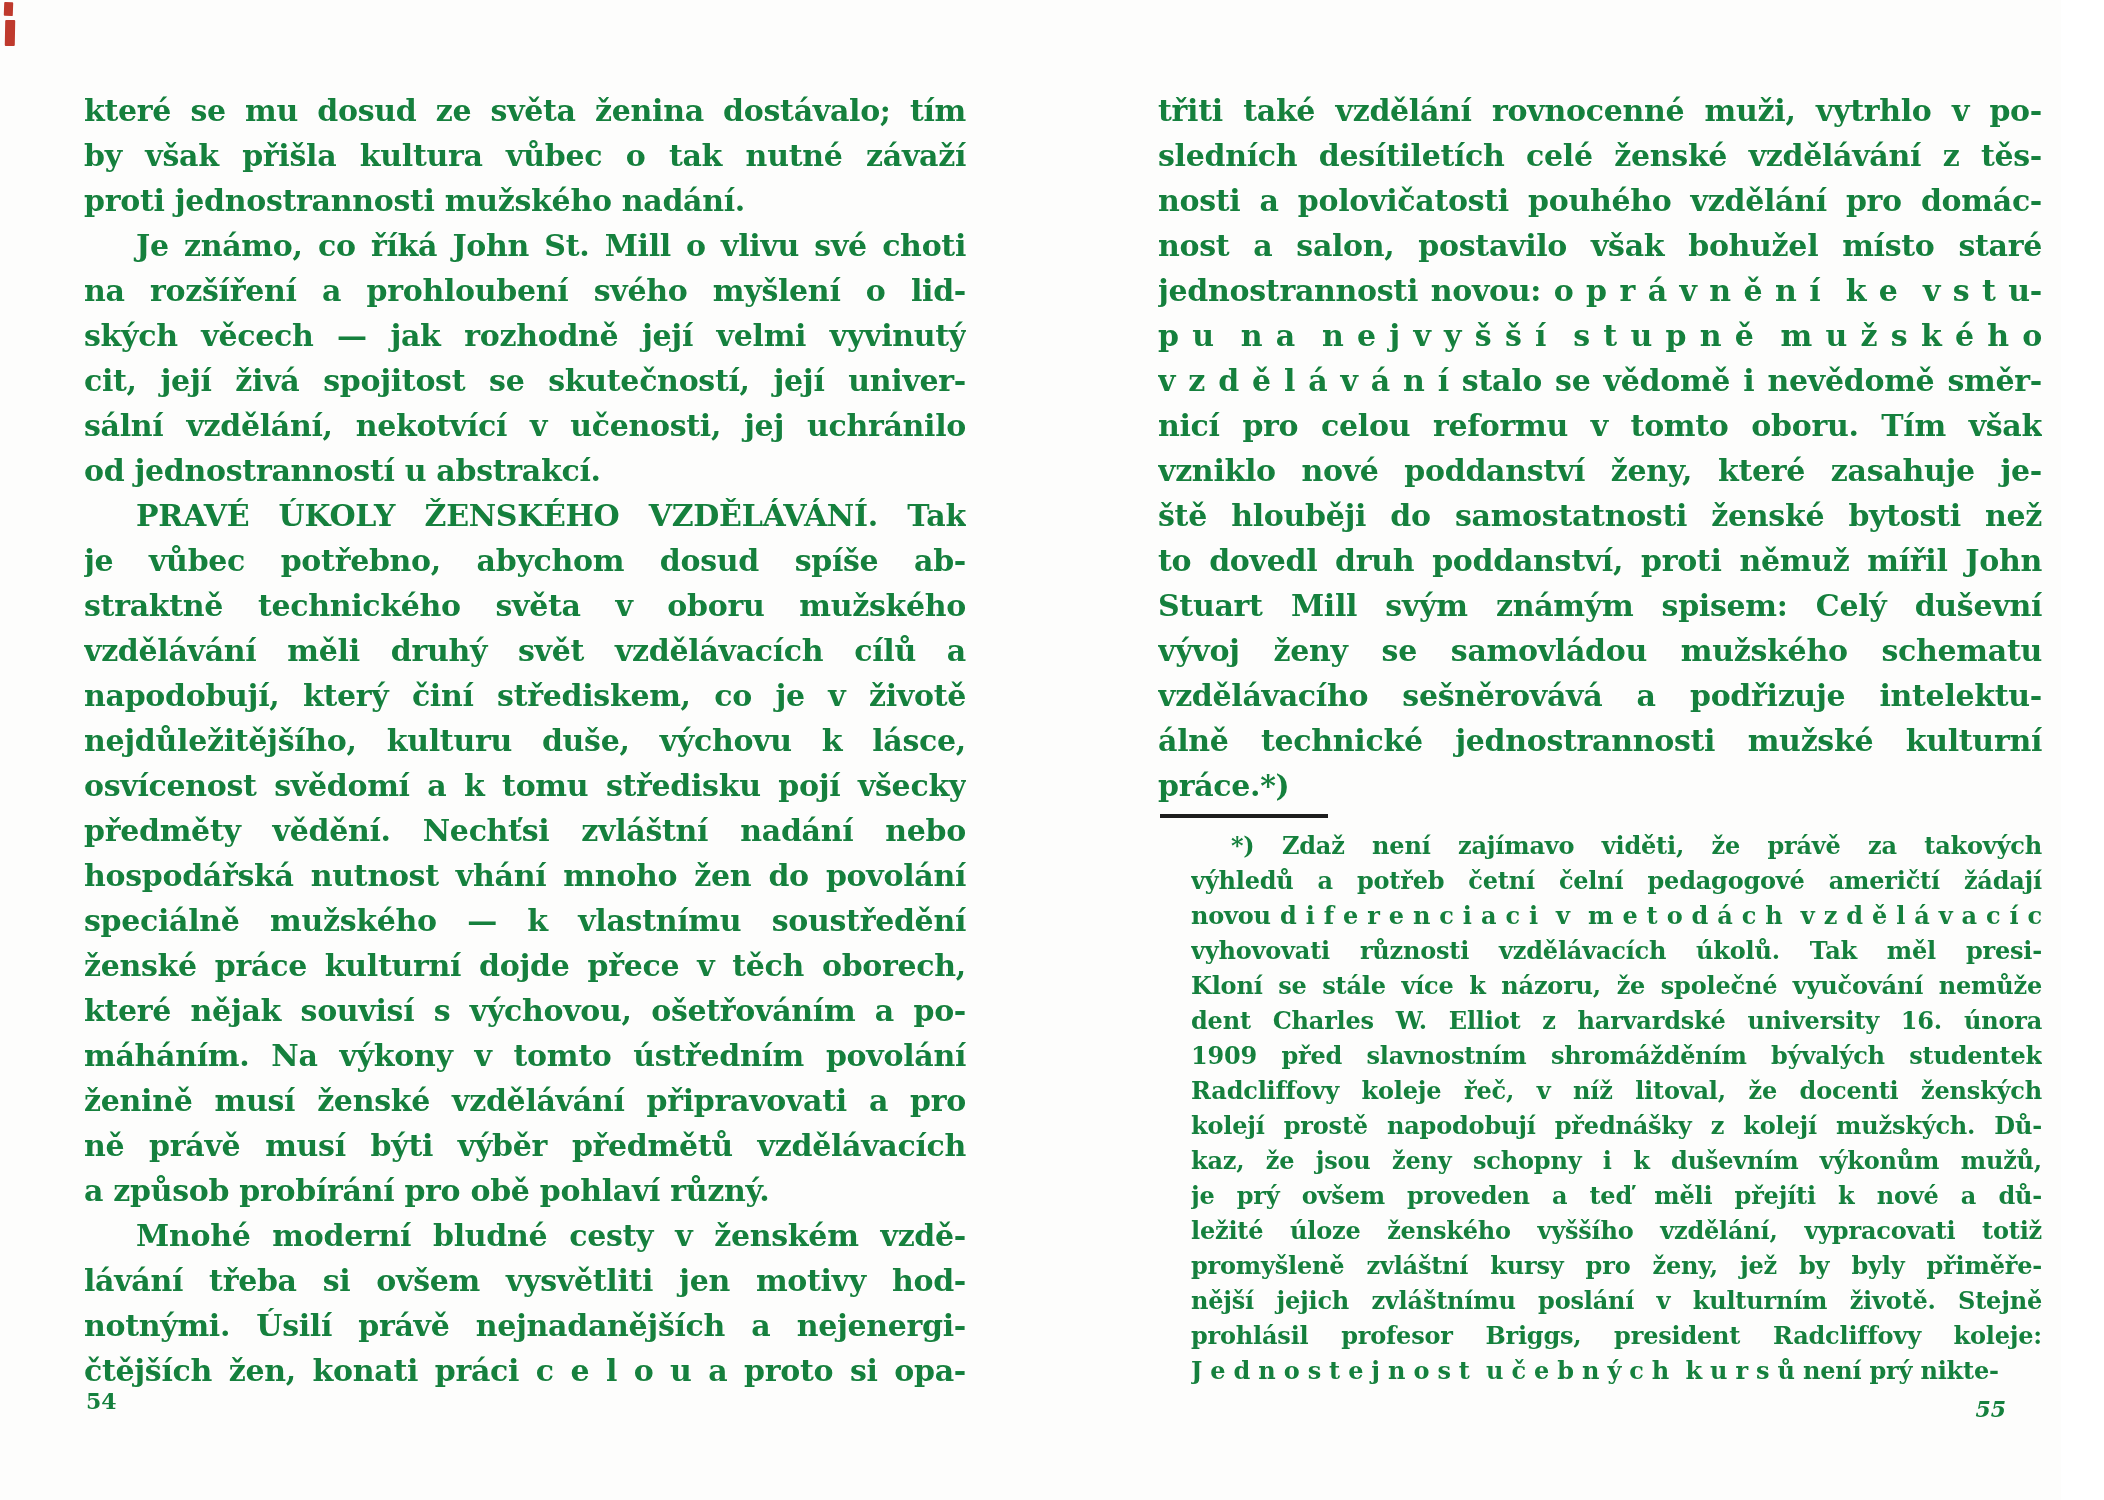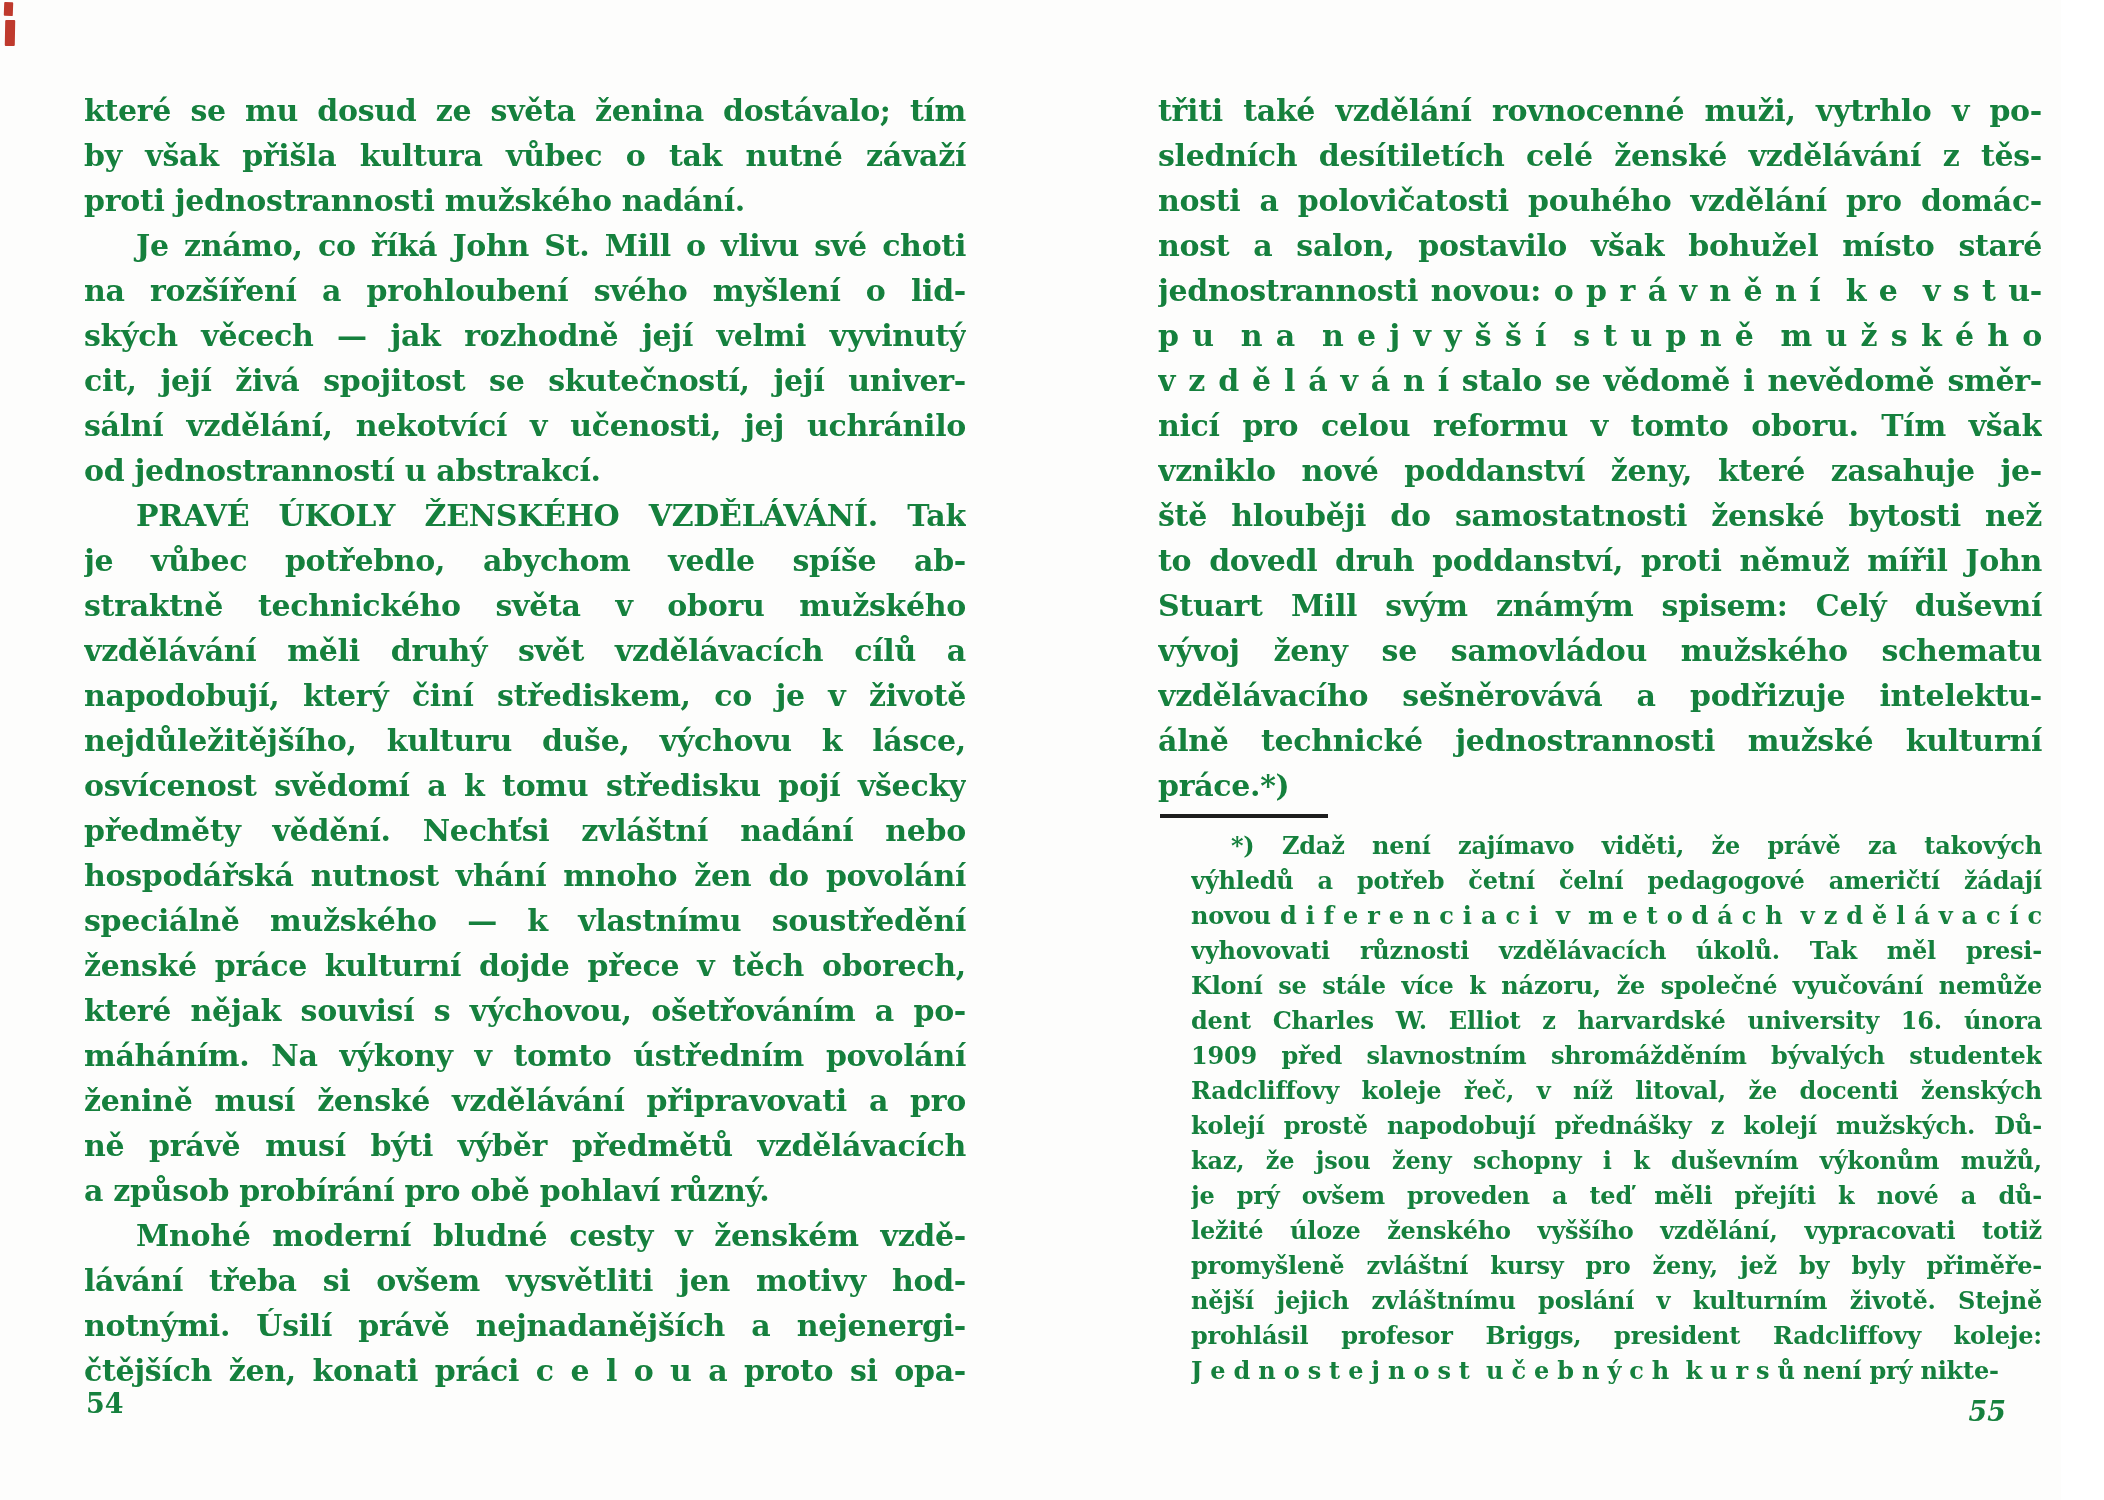--- a/index.html
+++ b/index.html
@@ -51,21 +51,21 @@
   .para-end { text-align-last: left; }
 
   .footnote-rule {
     width: 168px; height: 0;
     border-top: 4px solid #1d1d1d;
     margin: 6px 0 10px 2px;
   }
 
   .page-number {
     position: absolute;
-    font-size: 27px; font-weight: 700;
+    font-size: 22px; font-weight: 700;
   }
   .page-number-left  { left: 2px; top: 1300px; }
   .page-number-right { right: 36px; top: 1308px; font-style: italic; }
 </style>
 </head>
 <body>
 
 <div class="sheet">
 
   <div class="red-mark red-mark-1"></div>
@@ -76,21 +76,21 @@
         <div class="main-line">které se mu dosud ze světa ženina dostávalo; tím</div>
         <div class="main-line">by však přišla kultura vůbec o tak nutné závaží</div>
         <div class="main-line para-end">proti jednostrannosti mužského nadání.</div>
         <div class="main-line indent">Je známo, co říká John St. Mill o vlivu své choti</div>
         <div class="main-line">na rozšíření a prohloubení svého myšlení o lid-</div>
         <div class="main-line">ských věcech — jak rozhodně její velmi vyvinutý</div>
         <div class="main-line">cit, její živá spojitost se skutečností, její univer-</div>
         <div class="main-line">sální vzdělání, nekotvící v učenosti, jej uchránilo</div>
         <div class="main-line para-end">od jednostranností u abstrakcí.</div>
         <div class="main-line indent">PRAVÉ ÚKOLY ŽENSKÉHO VZDĚLÁVÁNÍ. Tak</div>
-        <div class="main-line">je vůbec potřebno, abychom vedle spíše ab-</div>
+        <div class="main-line">je vůbec potřebno, abychom dosud spíše ab-</div>
         <div class="main-line">straktně technického světa v oboru mužského</div>
         <div class="main-line">vzdělávání měli druhý svět vzdělávacích cílů a</div>
         <div class="main-line">napodobují, který činí střediskem, co je v životě</div>
         <div class="main-line">nejdůležitějšího, kulturu duše, výchovu k lásce,</div>
         <div class="main-line">osvícenost svědomí a k tomu středisku pojí všecky</div>
         <div class="main-line">předměty vědění. Nechťsi zvláštní nadání nebo</div>
         <div class="main-line">hospodářská nutnost vhání mnoho žen do povolání</div>
         <div class="main-line">speciálně mužského — k vlastnímu soustředění</div>
         <div class="main-line">ženské práce kulturní dojde přece v těch oborech,</div>
         <div class="main-line">které nějak souvisí s výchovou, ošetřováním a po-</div>

